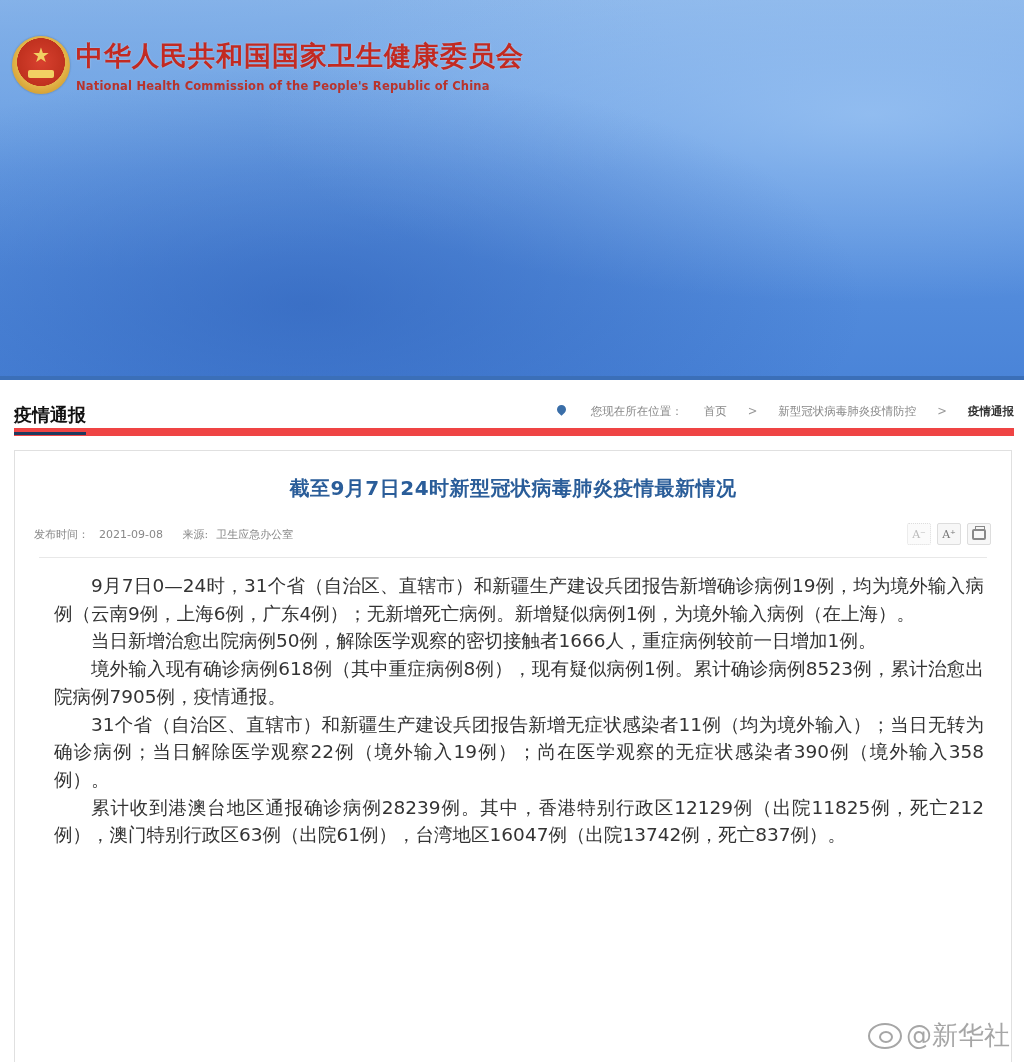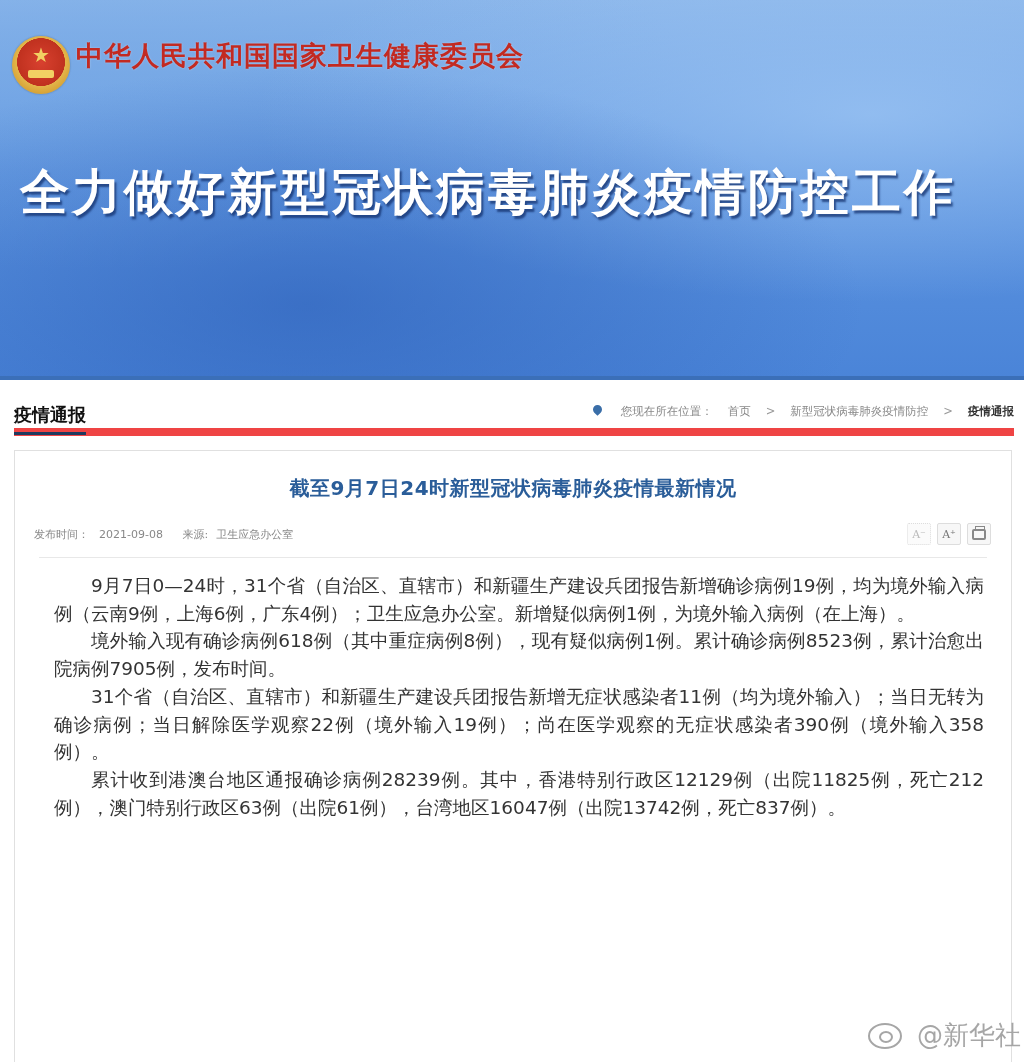--- a/index.html
+++ b/index.html
@@ -52,21 +52,21 @@
   .section-head {
     position: absolute; left: 14px; top: 404px; width: 1000px; height: 32px;
     border-bottom: 8px solid #ef4444;
   }
   .section-title {
     position: absolute; left: 0; top: 0; font-size: 18px; font-weight: bold; color: #111;
     padding-bottom: 6px; border-bottom: 3px solid #1f3a5f; line-height: 22px;
   }
   .breadcrumb {
     position: absolute; right: 0; top: 0; font-size: 11.5px; color: #888; white-space: nowrap;
-    display: flex; align-items: center; gap: 15px; line-height: 14px;
+    display: flex; align-items: center; gap: 21px; line-height: 14px;
   }
   .pin-icon {
     display: inline-block; width: 9px; height: 12px; position: relative; margin-right: 4px;
   }
   .pin-icon::before {
     content: ""; position: absolute; left: 0; top: 0; width: 9px; height: 9px;
     background: #3a6ea8; border-radius: 50% 50% 50% 0; transform: rotate(-45deg);
   }
   .crumb-link { color: #888; }
   .crumb-sep { color: #999; }
@@ -104,39 +104,39 @@
   .divider {
     position: absolute; left: 24px; right: 24px; top: 106px; height: 1px; background: #e8e8e8;
   }
   .body-text {
     position: absolute; left: 40px; top: 120px; width: 932px;
     font-size: 18.5px; line-height: 27.7px; color: #333; text-align: justify;
   }
   .body-text p { text-indent: 2em; }
 
   .watermark {
-    position: absolute; left: 868px; top: 1018px; display: flex; align-items: center; gap: 15px;
+    position: absolute; left: 868px; top: 1018px; display: flex; align-items: center; gap: 4px;
     color: rgba(150,150,150,0.85); font-size: 26px; white-space: nowrap;
   }
   .weibo-icon {
     width: 34px; height: 26px; border: 2px solid rgba(150,150,150,0.85); border-radius: 50%;
     position: relative;
   }
   .weibo-icon::after {
     content: ""; position: absolute; left: 9px; top: 6px; width: 10px; height: 8px;
     border: 2px solid rgba(150,150,150,0.85); border-radius: 50%;
   }
 </style>
 </head>
 <body>
 
 <div class="banner">
   <div class="emblem"></div>
   <div class="org-cn">中华人民共和国国家卫生健康委员会</div>
-  <div class="slogan">全力做好新型冠状病毒肺炎疫情防控工作</div>
+  <div class="org-en">National Health Commission of the People's Republic of China</div>
 </div>
 
 <div class="section-head">
   <div class="section-title">疫情通报</div>
   <div class="breadcrumb">
     <span class="pin-icon"></span>
     <span>您现在所在位置：</span>
     <span class="crumb-link">首页</span>
     <span class="crumb-sep">&gt;</span>
     <span class="crumb-link">新型冠状病毒肺炎疫情防控</span>
@@ -155,22 +155,23 @@
     <div class="tool-btn disabled">A⁻</div>
     <div class="tool-btn">A⁺</div>
     <div class="tool-btn">
         <span class="print-glyph"></span>
       </div>
   </div>
   <div class="divider"></div>
 </div>
 
 <div class="body-text" style="position:absolute; left:54px; top:572px; width:930px;">
-  <p>9月7日0—24时，31个省（自治区、直辖市）和新疆生产建设兵团报告新增确诊病例19例，均为境外输入病例（云南9例，上海6例，广东4例）；卫生应急办公室。新增疑似病例1例，为境外输入病例（在上海）。</p>
-  <p>境外输入现有确诊病例618例（其中重症病例8例），现有疑似病例1例。累计确诊病例8523例，累计治愈出院病例7905例，发布时间。</p>
+  <p>9月7日0—24时，31个省（自治区、直辖市）和新疆生产建设兵团报告新增确诊病例19例，均为境外输入病例（云南9例，上海6例，广东4例）；无新增死亡病例。新增疑似病例1例，为境外输入病例（在上海）。</p>
+  <p>当日新增治愈出院病例50例，解除医学观察的密切接触者1666人，重症病例较前一日增加1例。</p>
+  <p>境外输入现有确诊病例618例（其中重症病例8例），现有疑似病例1例。累计确诊病例8523例，累计治愈出院病例7905例，疫情通报。</p>
   <p>31个省（自治区、直辖市）和新疆生产建设兵团报告新增无症状感染者11例（均为境外输入）；当日无转为确诊病例；当日解除医学观察22例（境外输入19例）；尚在医学观察的无症状感染者390例（境外输入358例）。</p>
   <p>累计收到港澳台地区通报确诊病例28239例。其中，香港特别行政区12129例（出院11825例，死亡212例），澳门特别行政区63例（出院61例），台湾地区16047例（出院13742例，死亡837例）。</p>
 </div>
 
 <div class="watermark">
   <span class="weibo-icon"></span>
   <span>@新华社</span>
 </div>
 
 </body></html>

